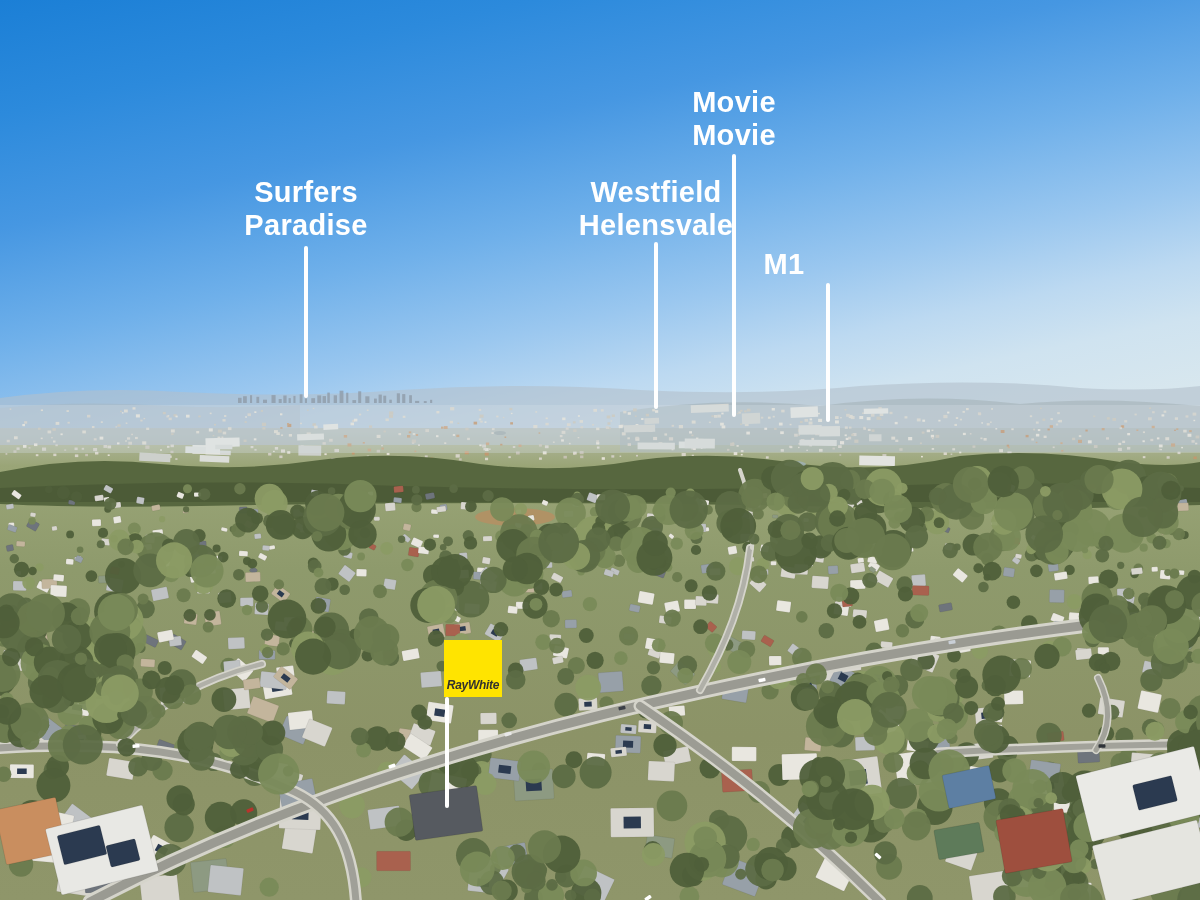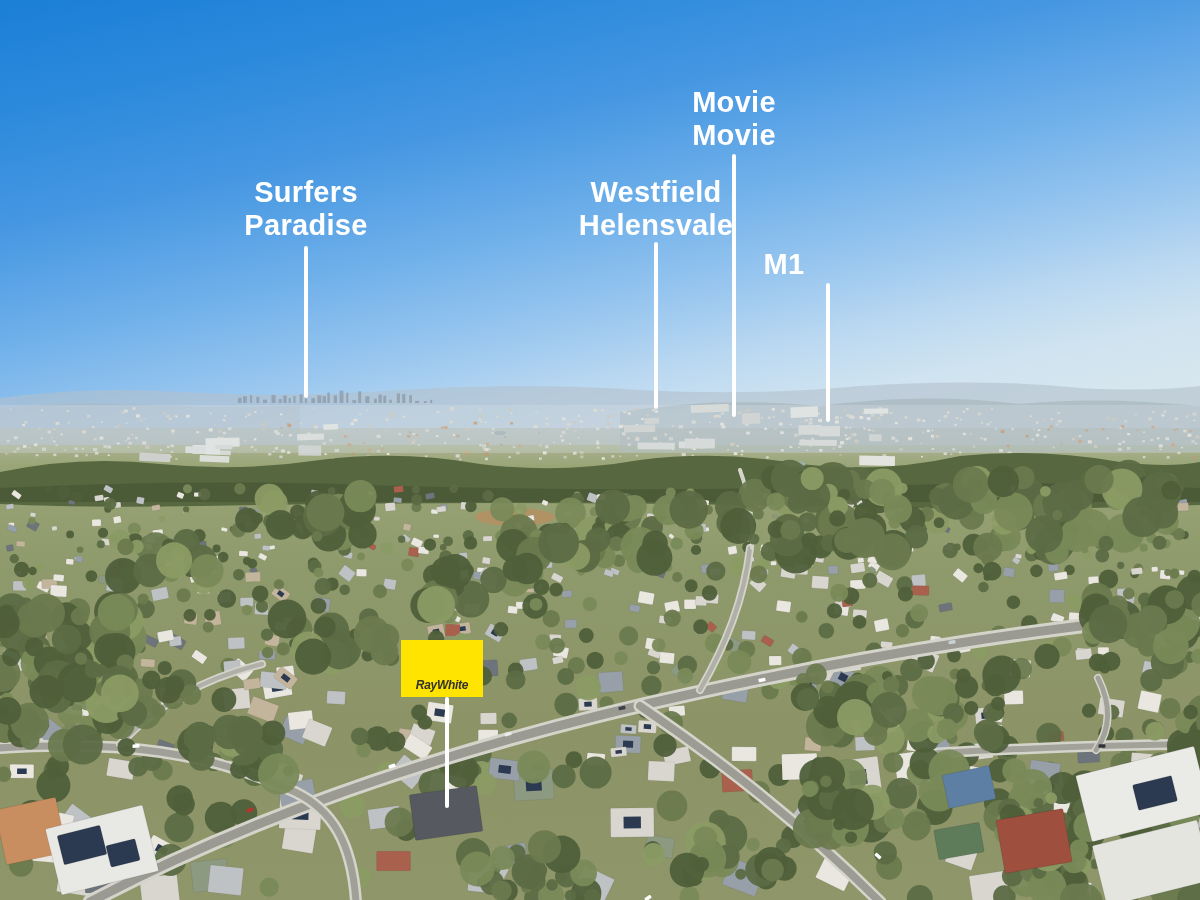--- a/index.html
+++ b/index.html
@@ -7,22 +7,22 @@
          font-family:"Liberation Sans","DejaVu Sans",sans-serif;}
   .sky{position:absolute;left:0;top:0;width:1200px;height:460px;
        background:linear-gradient(168deg,#1b7fd6 0%,#2c8adc 16%,#4697e2 32%,
                   #6fb0ea 48%,#9ac7ef 62%,#bcd9f1 72%,#cfe3f0 80%,#d8e7ee 90%);}
   .scenery{position:absolute;left:0;top:0;}
   .callout{position:absolute;transform:translateX(-50%);color:#ffffff;
            font-size:29px;line-height:33px;font-weight:700;text-align:center;
            letter-spacing:.3px;white-space:nowrap;}
   .leader{position:absolute;width:4px;background:#fff;border-radius:2px;
           transform:translateX(-50%);}
-  .rw-sign{position:absolute;left:401px;top:640px;width:58px;height:57px;
-           background:#ffe400;padding-left:24px;}
+  .rw-sign{position:absolute;left:444px;top:640px;width:58px;height:57px;
+           background:#ffe400;}
   .rw-sign span{position:absolute;left:0;right:0;bottom:5px;text-align:center;
            font-style:italic;font-weight:700;font-size:12px;letter-spacing:-.3px;
            color:#32322e;}
 </style>
 </head>
 <body>
 
 <div class="stage">
   <div class="sky"></div>
 

